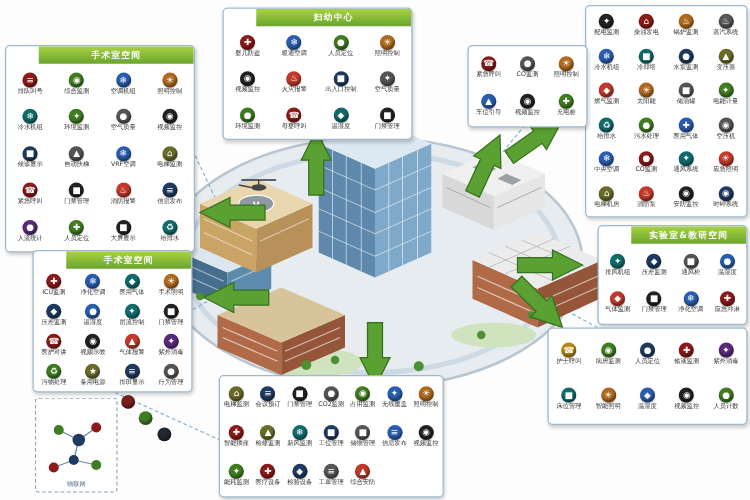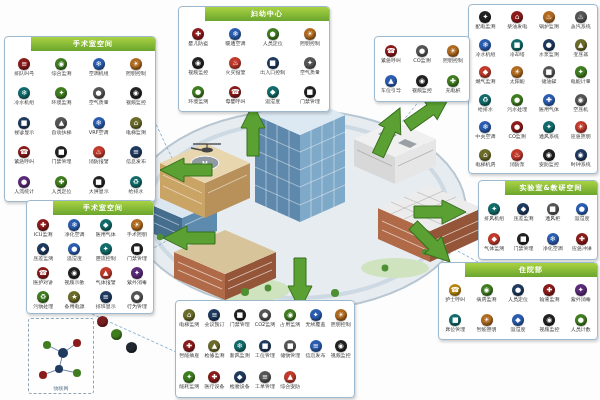--- a/index.html
+++ b/index.html
@@ -467,21 +467,20 @@
           <span class="lbl">净化空调</span>
         </div>
         <div class="item">
           <span class="dot" style="background: rgb(139, 26, 26);">✚</span>
           <span class="lbl">应急冲淋</span>
         </div>
       </div>
   </div>
 
   <div class="panel" style="left:438px;top:262px;width:158px;height:76px;">
-    <div class="panel-header">住院部</div>
     <div class="panel-items" style="--c:5">
         <div class="item">
           <span class="dot" style="background: rgb(184, 134, 11);">☎</span>
           <span class="lbl">护士呼叫</span>
         </div>
         <div class="item">
           <span class="dot" style="background: rgb(63, 125, 32);">◉</span>
           <span class="lbl">病房监测</span>
         </div>
         <div class="item">

